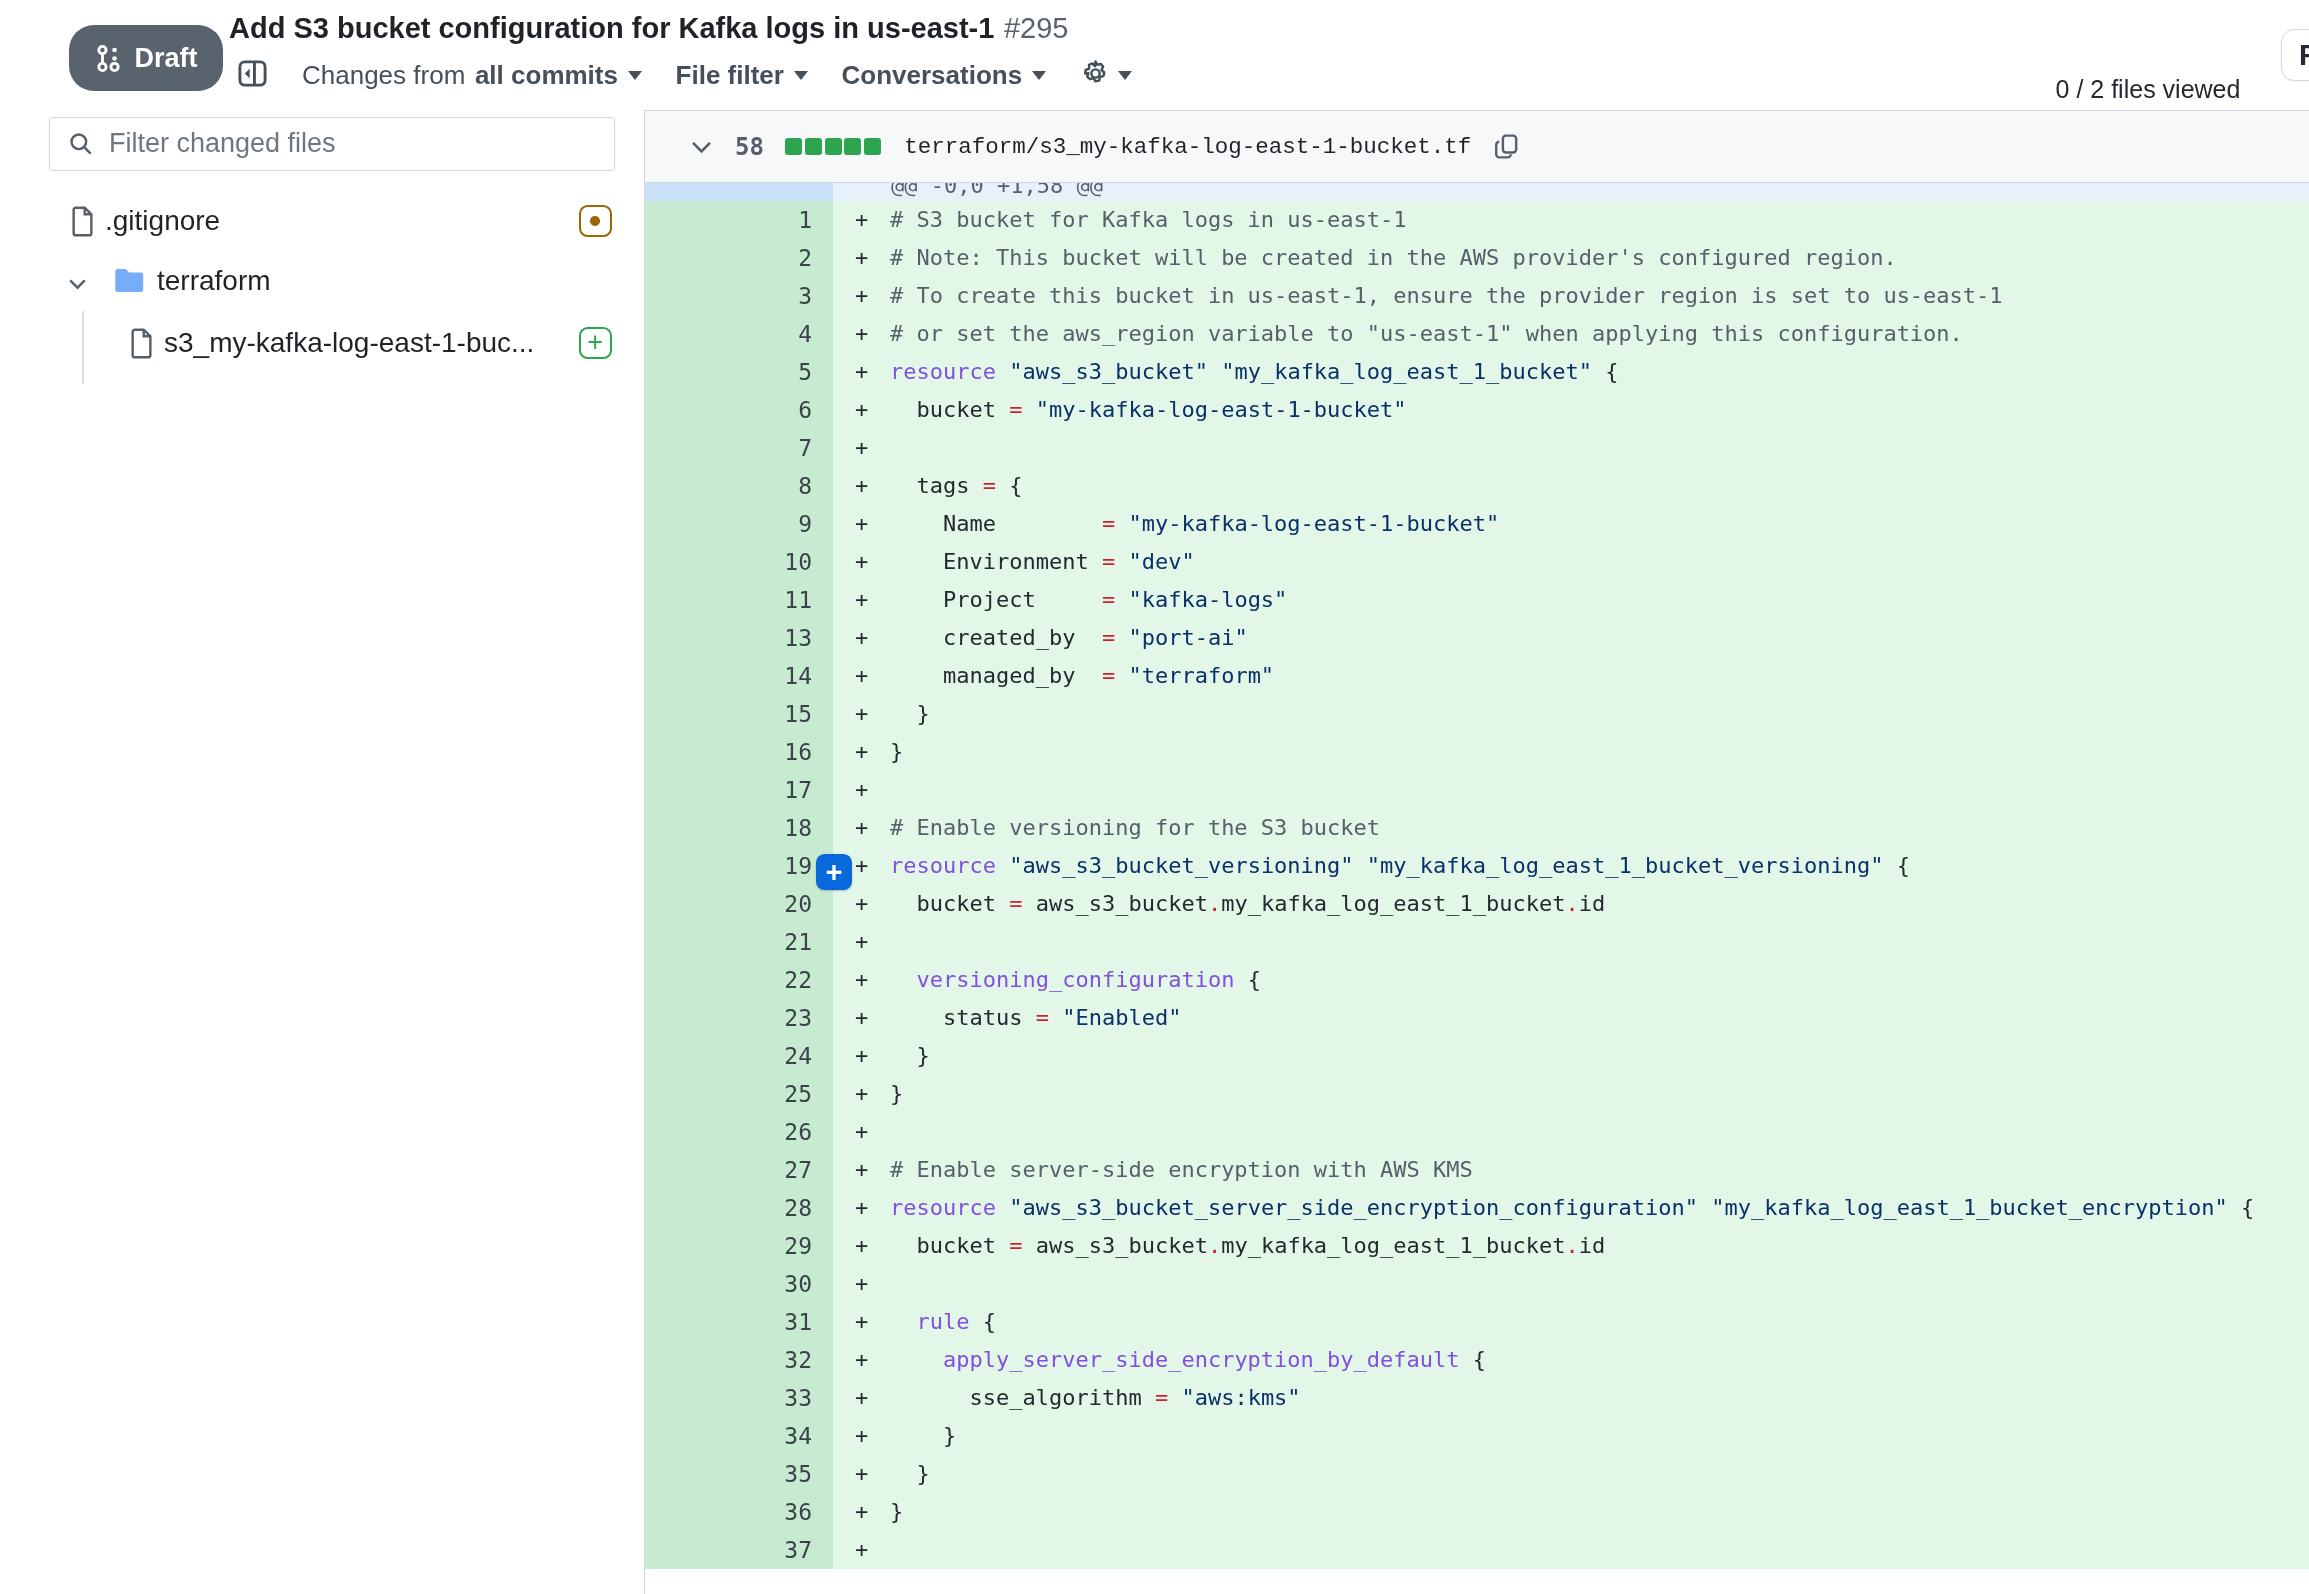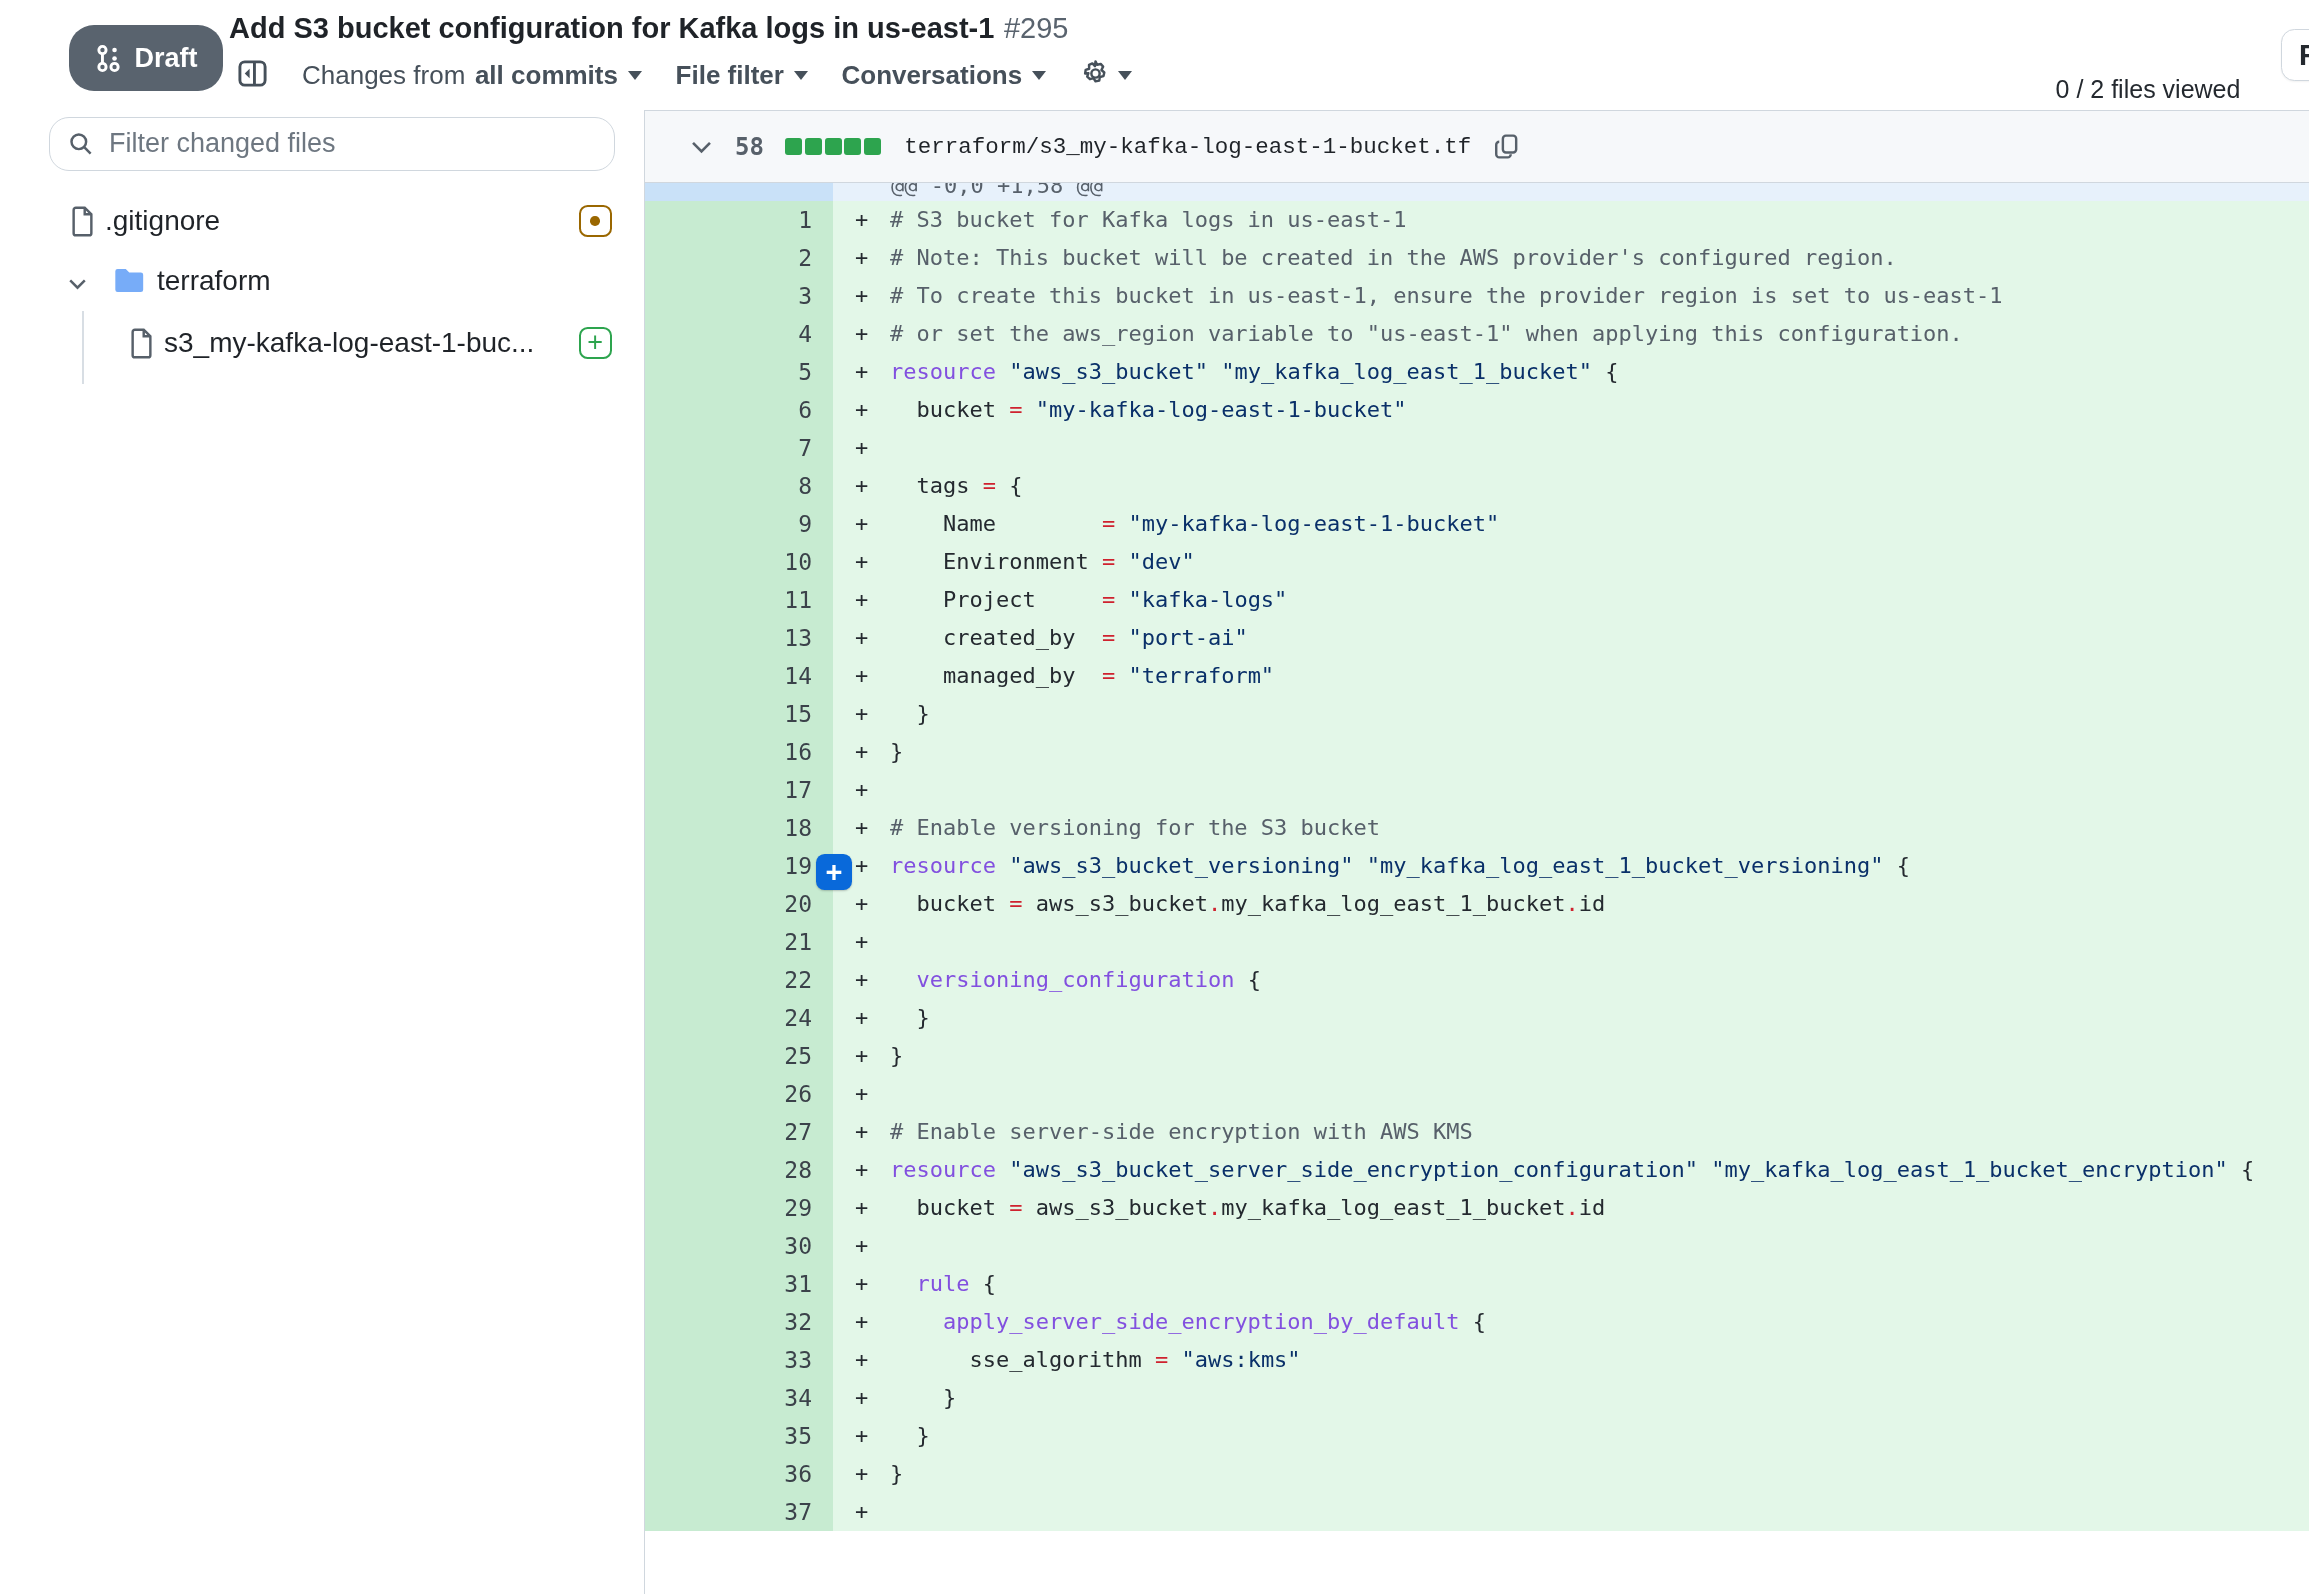--- a/index.html
+++ b/index.html
@@ -38,21 +38,21 @@
   .review-btn{
     position:absolute;left:2281px;top:29px;width:76px;height:52px;border-radius:13.4px;
     border:1.9px solid var(--border);background:#fff;font-size:29px;font-weight:600;color:#24292f;
     text-align:left;padding:0 0 0 17px;box-shadow:0 1px 1.9px rgba(31,35,40,.06);
   }
 
   
   .sidebar{position:absolute;left:0;top:111px;width:646px;bottom:0;background:#fff;border-right:1.9px solid var(--border);box-sizing:border-box;}
   .search-box{
     position:absolute;left:49px;top:5.7px;width:566px;height:54px;box-sizing:border-box;
-    border:1.9px solid var(--border);border-radius:20px;background:#fff;display:flex;align-items:center;
+    border:1.9px solid var(--border);border-radius:4px;background:#fff;display:flex;align-items:center;
   }
   .search-box svg{position:absolute;left:17px;top:12.4px;color:#57606a;}
   .search-box input{
     border:none;outline:none;background:transparent;width:100%;height:100%;
     padding:0 15.3px 0 59px;font-size:27px;font-family:"Liberation Sans",sans-serif;color:#1f2328;
   }
   .search-box input::placeholder{color:var(--placeholder);opacity:1;}
   .tree-row{position:absolute;left:0;width:646px;height:46px;display:flex;align-items:center;cursor:pointer;}
   .tree-row .label{font-size:28px;color:#1f2328;white-space:nowrap;}
   .row-gitignore{top:87px;}
@@ -353,20 +353,24 @@
         </div>
         <div class="diff-row">
           <div class="gutter">21</div>
           <div class="code"><span class="marker">+</span></div>
         </div>
         <div class="diff-row">
           <div class="gutter">22</div>
           <div class="code"><span class="marker">+</span><span class="tok-pln">  </span><span class="tok-kw">versioning_configuration</span><span class="tok-pln"> {</span></div>
         </div>
         <div class="diff-row">
+          <div class="gutter">23</div>
+          <div class="code"><span class="marker">+</span><span class="tok-pln">    status </span><span class="tok-op">=</span><span class="tok-pln"> </span><span class="tok-str">"Enabled"</span></div>
+        </div>
+        <div class="diff-row">
           <div class="gutter">24</div>
           <div class="code"><span class="marker">+</span><span class="tok-pln">  }</span></div>
         </div>
         <div class="diff-row">
           <div class="gutter">25</div>
           <div class="code"><span class="marker">+</span><span class="tok-pln">}</span></div>
         </div>
         <div class="diff-row">
           <div class="gutter">26</div>
           <div class="code"><span class="marker">+</span></div>

